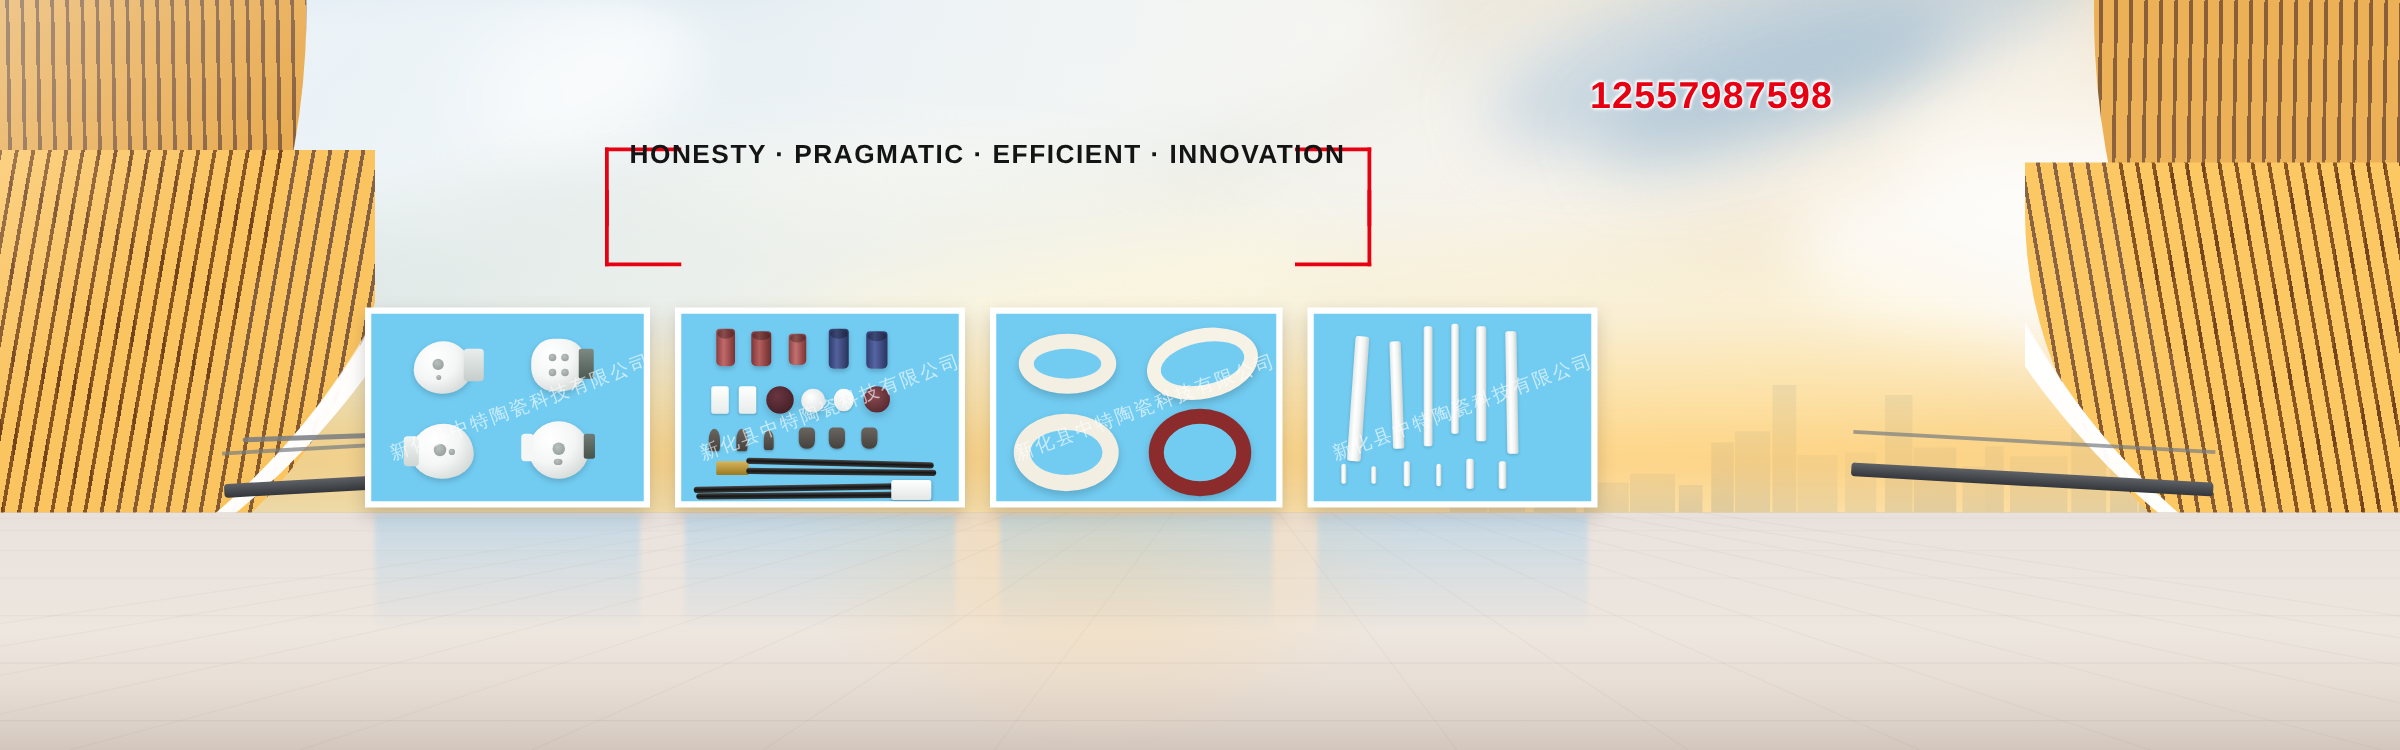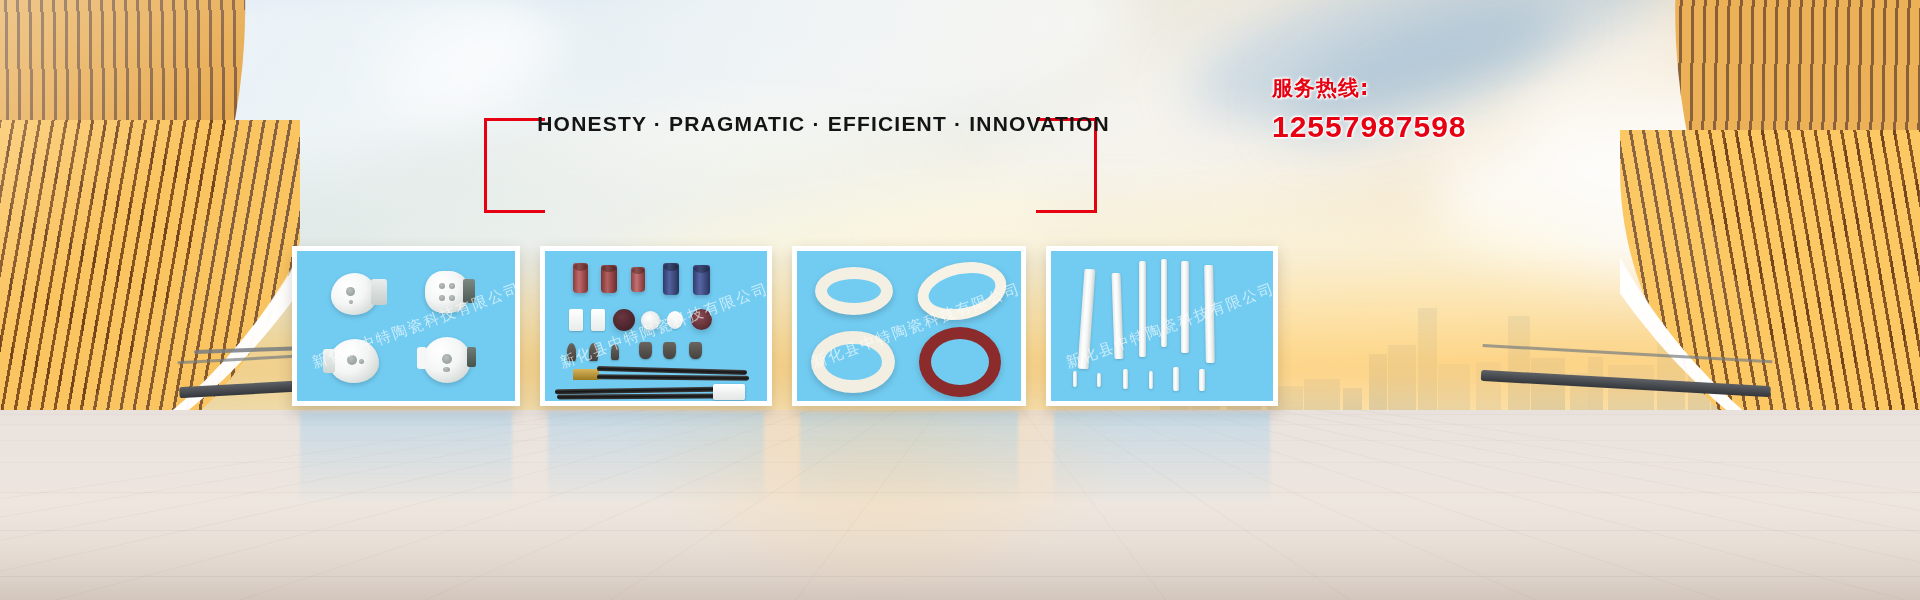--- a/index.html
+++ b/index.html
@@ -200,21 +200,20 @@
     line-height:60px;
   }
   .slogan .en{
     margin-top:12px;
     font-family:"Liberation Sans","DejaVu Sans",sans-serif;
     font-weight:bold;
     font-size:21px;
     letter-spacing:1.2px;
     color:#141414;
     white-space:nowrap;
-    text-align:right;
   }
   
   .bracket{position:absolute;border-color:#e60012;border-style:solid;border-width:0;}
   .br-tl{left:484px;top:118px;width:58px;height:60px;border-top-width:3px;border-left-width:3px;}
   .br-tr{left:1036px;top:118px;width:58px;height:60px;border-top-width:3px;border-right-width:3px;}
   .br-bl{left:484px;top:152px;width:58px;height:58px;border-bottom-width:3px;border-left-width:3px;}
   .br-br{left:1036px;top:152px;width:58px;height:58px;border-bottom-width:3px;border-right-width:3px;}
 
   
   .info{
@@ -416,21 +415,20 @@
   <div class="bracket br-tl"></div>
   <div class="bracket br-tr"></div>
   <div class="bracket br-bl"></div>
   <div class="bracket br-br"></div>
 
   <div class="slogan">
     <div class="en">HONESTY · PRAGMATIC · EFFICIENT · INNOVATION</div>
   </div>
 
   <div class="info">
-    <div class="line2">服务热线:</div>
     <div class="phone">12557987598</div>
   </div>
 
   <div class="panels">
 
     <div class="panel p1">
       <div class="inner">
 
         <div class="shape sock" style="left:34px;top:22px;width:46px;height:42px;">
           <div class="hole" style="left:15px;top:14px;width:9px;height:9px;"></div>

